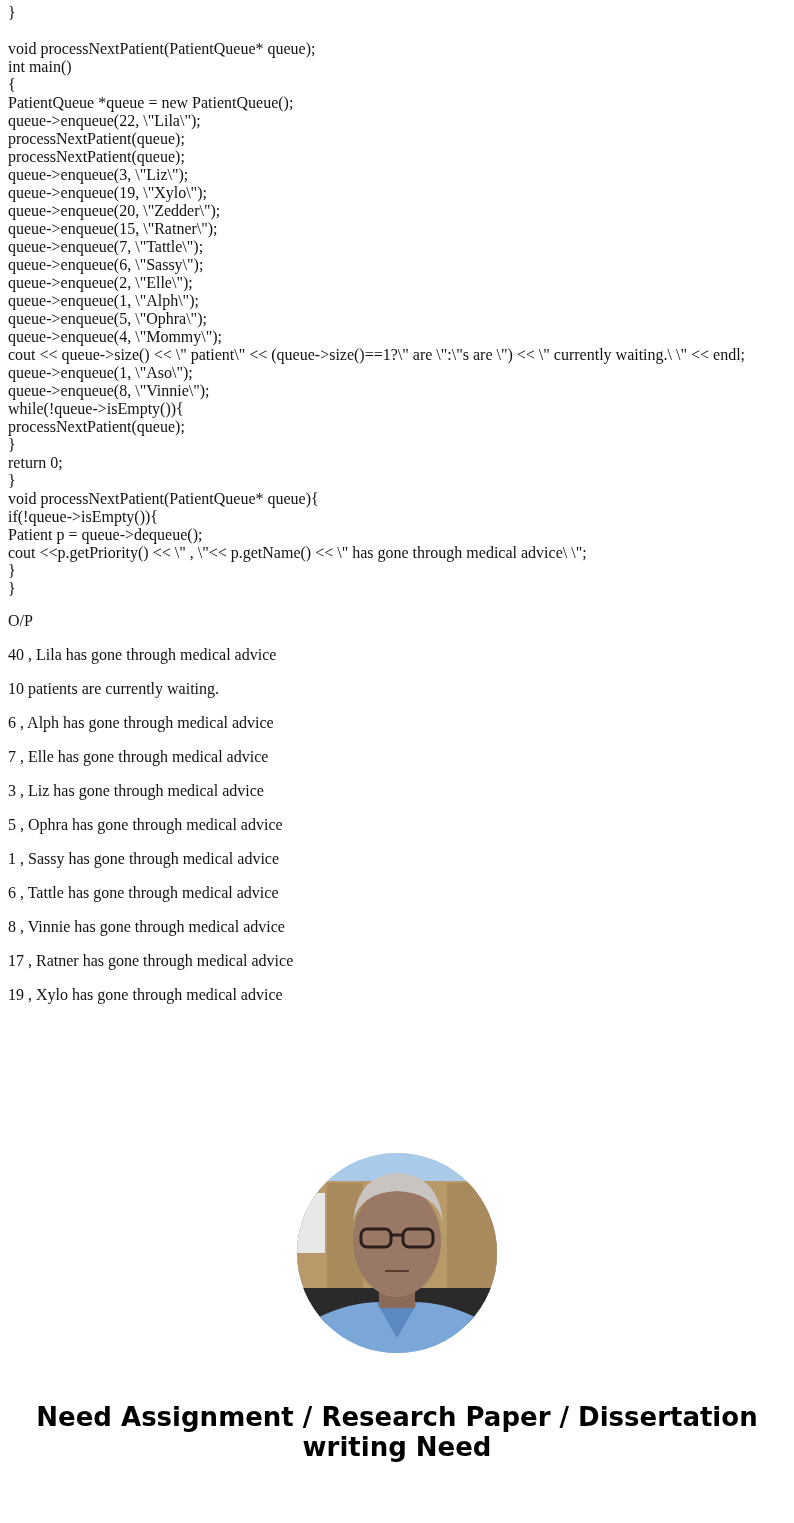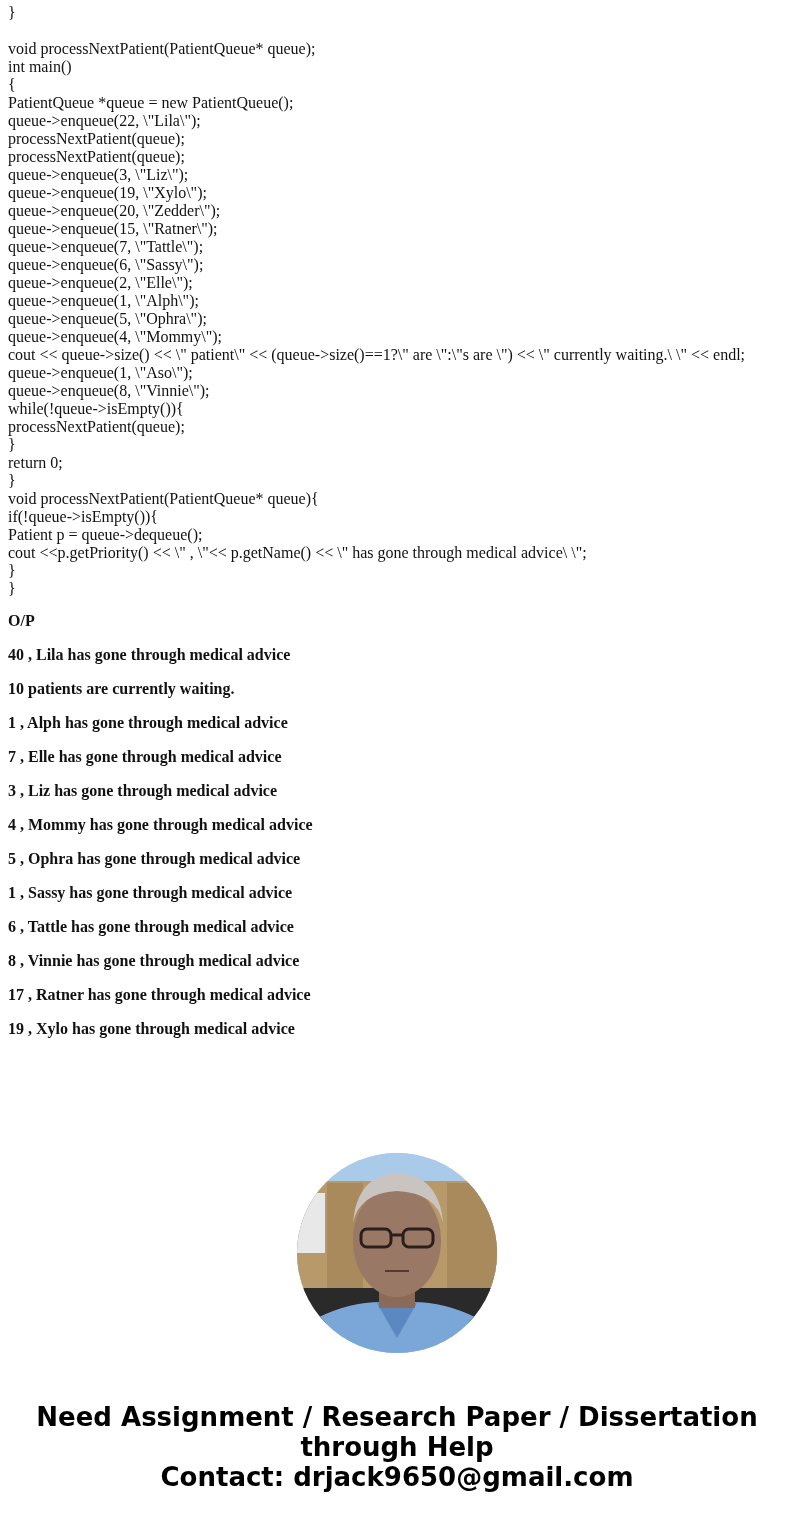--- a/index.html
+++ b/index.html
@@ -22,21 +22,20 @@
     .code-line { display: block; height: 18px; }
     .output-section {
       position: absolute;
       left: 8px;
       top: 612px;
     }
     .output-line {
       display: block;
       height: 34px;
       line-height: 18px;
-      font-weight: bold;
     }
     .avatar {
       position: absolute;
       left: 297px;
       top: 1153px;
       width: 200px;
       height: 200px;
       border-radius: 50%;
       overflow: hidden;
       background: #9fc4e6;
@@ -58,24 +57,23 @@
 </head>
 <body>
 
 <div class="code-block" id="code-block"><span class="code-line">}</span><span class="code-line"></span><span class="code-line">void processNextPatient(PatientQueue* queue);</span><span class="code-line">int main()</span><span class="code-line">{</span><span class="code-line">PatientQueue *queue = new PatientQueue();</span><span class="code-line">queue-&gt;enqueue(22, \"Lila\");</span><span class="code-line">processNextPatient(queue);</span><span class="code-line">processNextPatient(queue);</span><span class="code-line">queue-&gt;enqueue(3, \"Liz\");</span><span class="code-line">queue-&gt;enqueue(19, \"Xylo\");</span><span class="code-line">queue-&gt;enqueue(20, \"Zedder\");</span><span class="code-line">queue-&gt;enqueue(15, \"Ratner\");</span><span class="code-line">queue-&gt;enqueue(7, \"Tattle\");</span><span class="code-line">queue-&gt;enqueue(6, \"Sassy\");</span><span class="code-line">queue-&gt;enqueue(2, \"Elle\");</span><span class="code-line">queue-&gt;enqueue(1, \"Alph\");</span><span class="code-line">queue-&gt;enqueue(5, \"Ophra\");</span><span class="code-line">queue-&gt;enqueue(4, \"Mommy\");</span><span class="code-line">cout &lt;&lt; queue-&gt;size() &lt;&lt; \" patient\" &lt;&lt; (queue-&gt;size()==1?\" are \":\"s are \") &lt;&lt; \" currently waiting.\ \" &lt;&lt; endl;</span><span class="code-line">queue-&gt;enqueue(1, \"Aso\");</span><span class="code-line">queue-&gt;enqueue(8, \"Vinnie\");</span><span class="code-line">while(!queue-&gt;isEmpty()){</span><span class="code-line">processNextPatient(queue);</span><span class="code-line">}</span><span class="code-line">return 0;</span><span class="code-line">}</span><span class="code-line">void processNextPatient(PatientQueue* queue){</span><span class="code-line">if(!queue-&gt;isEmpty()){</span><span class="code-line">Patient p = queue-&gt;dequeue();</span><span class="code-line">cout &lt;&lt;p.getPriority() &lt;&lt; \" , \"&lt;&lt; p.getName() &lt;&lt; \" has gone through medical advice\ \";</span><span class="code-line">}</span><span class="code-line">}</span></div>
 
 <div class="output-section">
   <span class="output-line">O/P</span>
   <div id="output-lines">
       <span class="output-line">40 , Lila has gone through medical advice</span>
       <span class="output-line">10 patients are currently waiting.</span>
-      <span class="output-line">1 , Alph has gone through medical advice</span>
+      <span class="output-line">6 , Alph has gone through medical advice</span>
       <span class="output-line">7 , Elle has gone through medical advice</span>
       <span class="output-line">3 , Liz has gone through medical advice</span>
-      <span class="output-line">4 , Mommy has gone through medical advice</span>
       <span class="output-line">5 , Ophra has gone through medical advice</span>
       <span class="output-line">1 , Sassy has gone through medical advice</span>
       <span class="output-line">6 , Tattle has gone through medical advice</span>
       <span class="output-line">8 , Vinnie has gone through medical advice</span>
       <span class="output-line">17 , Ratner has gone through medical advice</span>
       <span class="output-line">19 , Xylo has gone through medical advice</span>
     </div>
 </div>
 
 <div class="avatar">
@@ -100,15 +98,14 @@
     <rect x="64" y="76" width="30" height="18" rx="6" fill="none" stroke="#2a1f1a" stroke-width="3"></rect>
     <rect x="106" y="76" width="30" height="18" rx="6" fill="none" stroke="#2a1f1a" stroke-width="3"></rect>
     <line x1="94" y1="82" x2="106" y2="82" stroke="#2a1f1a" stroke-width="3"></line>
 
     <line x1="88" y1="118" x2="112" y2="118" stroke="#5a3a30" stroke-width="2"></line>
   </svg>
 </div>
 
 <div class="promo">
   <span class="promo-line">Need Assignment / Research Paper / Dissertation</span>
-  <span class="promo-line">through Help</span>
-  <span class="promo-line">Contact: drjack9650@gmail.com</span>
+  <span class="promo-line">writing Need</span>
 </div>
 
 </body></html>

